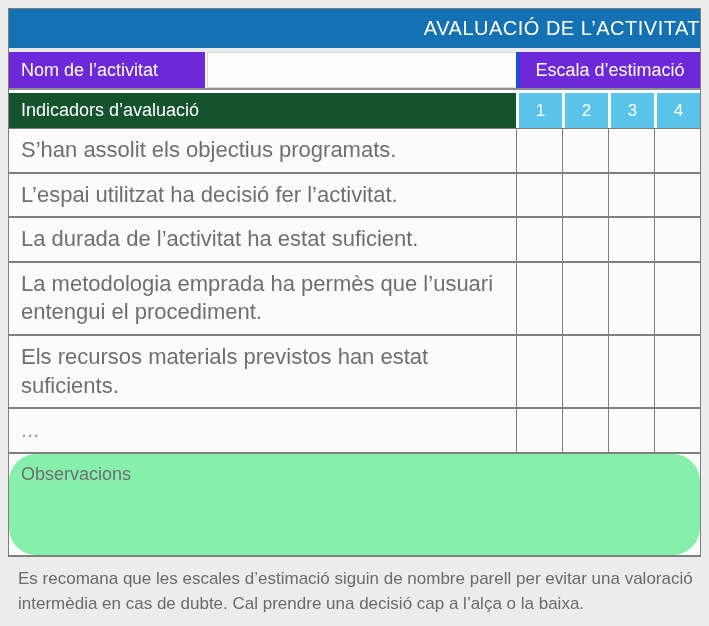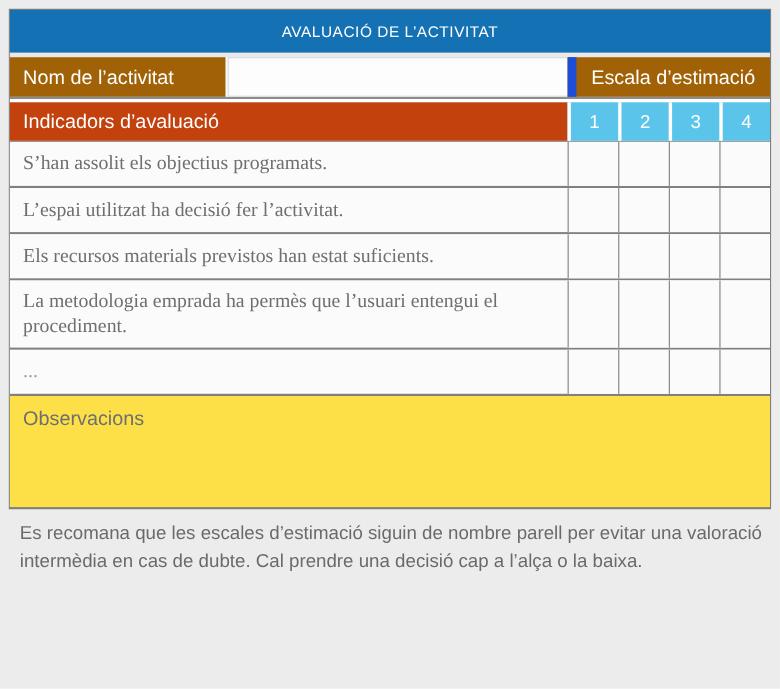--- a/index.html
+++ b/index.html
@@ -16,41 +16,41 @@
     border-bottom-width: 2px;
     background: #FBFBFB;
   }
   
   .title-bar {
     height: 39px;
     background: #1471B3;
     color: #FFFFFF;
     display: flex;
     align-items: center;
-    justify-content: center;
-    font-size: 14px;
+    justify-content: flex-end;
+    font-size: 20px;
     letter-spacing: 0.5px;
   }
   .gap-strip { height: 4px; background: #E9E9E9; }
   
   .row-activity {
     display: grid;
     grid-template-columns: 196px 1fr 184px;
     height: 38px;
     border-bottom: 2px solid #8C8C8C;
   }
   .cell-blue {
-    background: #a16207;
+    background: #6d28d9;
     color: #FFFFFF;
     font-size: 18px;
     display: flex;
     align-items: center;
   }
   .label-cell { padding-left: 12px; }
-  .escala-cell { justify-content: center; border-left: 8px solid #1d4ed8; text-align: right; }
+  .escala-cell { justify-content: center; border-left: 4px solid #1d4ed8; text-align: right; }
   .activity-input {
     width: 100%;
     height: 100%;
     border: 1px solid #D8D8D8;
     background: #FDFDFD;
     margin-left: 2px;
     padding: 0 8px;
     font-family: "Liberation Sans", sans-serif;
     font-size: 17px;
     color: #555555;
@@ -60,21 +60,21 @@
   
   .grid-row {
     display: grid;
     grid-template-columns: 1fr 46px 46px 46px 46px;
   }
   .row-ind-header {
     height: 36px;
     border-bottom: 1px solid #7E7E7E;
   }
   .ind-header-label {
-    background: #c2410c;
+    background: #14532d;
     color: #FFFFFF;
     font-size: 18px;
     display: flex;
     align-items: center;
     padding-left: 12px;
   }
   .scale-col {
     background: #5BC4EA;
     color: #FFFFFF;
     font-size: 17px;
@@ -86,38 +86,38 @@
   
   .data-row {
     background: #FBFBFB;
     border-bottom: 2px solid #808080;
   }
   .ind-text {
     min-height: 40px;
     display: flex;
     align-items: center;
     padding: 7px 14px 7px 12px;
-    font-size: 18px;
+    font-size: 22px;
     color: #6F6F6F;
     line-height: 1.3;
-    font-family: Liberation Serif, serif;
   }
   .ind-text.muted { color: #9B9B9B; }
   .rate-cell {
     border-left: 1px solid #7F7F7F;
     background: #FBFBFB;
     cursor: pointer;
   }
   
   .obs-area {
     height: 101px;
-    background: #fde047;
+    background: #86efac;
     padding: 10px 12px;
     font-size: 18px;
     color: #6F6F6F;
+    border-radius: 27px;
   }
   
   .footnote {
     padding: 9px 2px 0 10px;
     width: 701px;
     font-size: 17px;
     color: #6A6A6A;
     line-height: 1.5;
   }
   .footnote p { margin: 0; }
@@ -160,32 +160,39 @@
   </div>
 
   <div class="grid-row data-row">
     <div class="ind-text">L’espai utilitzat ha decisió fer l’activitat.</div>
     <div class="rate-cell"></div>
     <div class="rate-cell"></div>
     <div class="rate-cell"></div>
     <div class="rate-cell"></div>
   </div>
 
-
+  <div class="grid-row data-row">
+    <div class="ind-text">La durada de l’activitat ha estat suficient.</div>
+    <div class="rate-cell"></div>
+    <div class="rate-cell"></div>
+    <div class="rate-cell"></div>
+    <div class="rate-cell"></div>
+  </div>
+
+
+  <div class="grid-row data-row">
+    <div class="ind-text">La metodologia emprada ha permès que l’usuari entengui el procediment.</div>
+    <div class="rate-cell"></div>
+    <div class="rate-cell"></div>
+    <div class="rate-cell"></div>
+    <div class="rate-cell"></div>
+  </div>
 
   <div class="grid-row data-row">
     <div class="ind-text">Els recursos materials previstos han estat suficients.</div>
-    <div class="rate-cell"></div>
-    <div class="rate-cell"></div>
-    <div class="rate-cell"></div>
-    <div class="rate-cell"></div>
-  </div>
-
-  <div class="grid-row data-row">
-    <div class="ind-text">La metodologia emprada ha permès que l’usuari entengui el procediment.</div>
     <div class="rate-cell"></div>
     <div class="rate-cell"></div>
     <div class="rate-cell"></div>
     <div class="rate-cell"></div>
   </div>
 
   <div class="grid-row data-row">
     <div class="ind-text muted">...</div>
     <div class="rate-cell"></div>
     <div class="rate-cell"></div>

